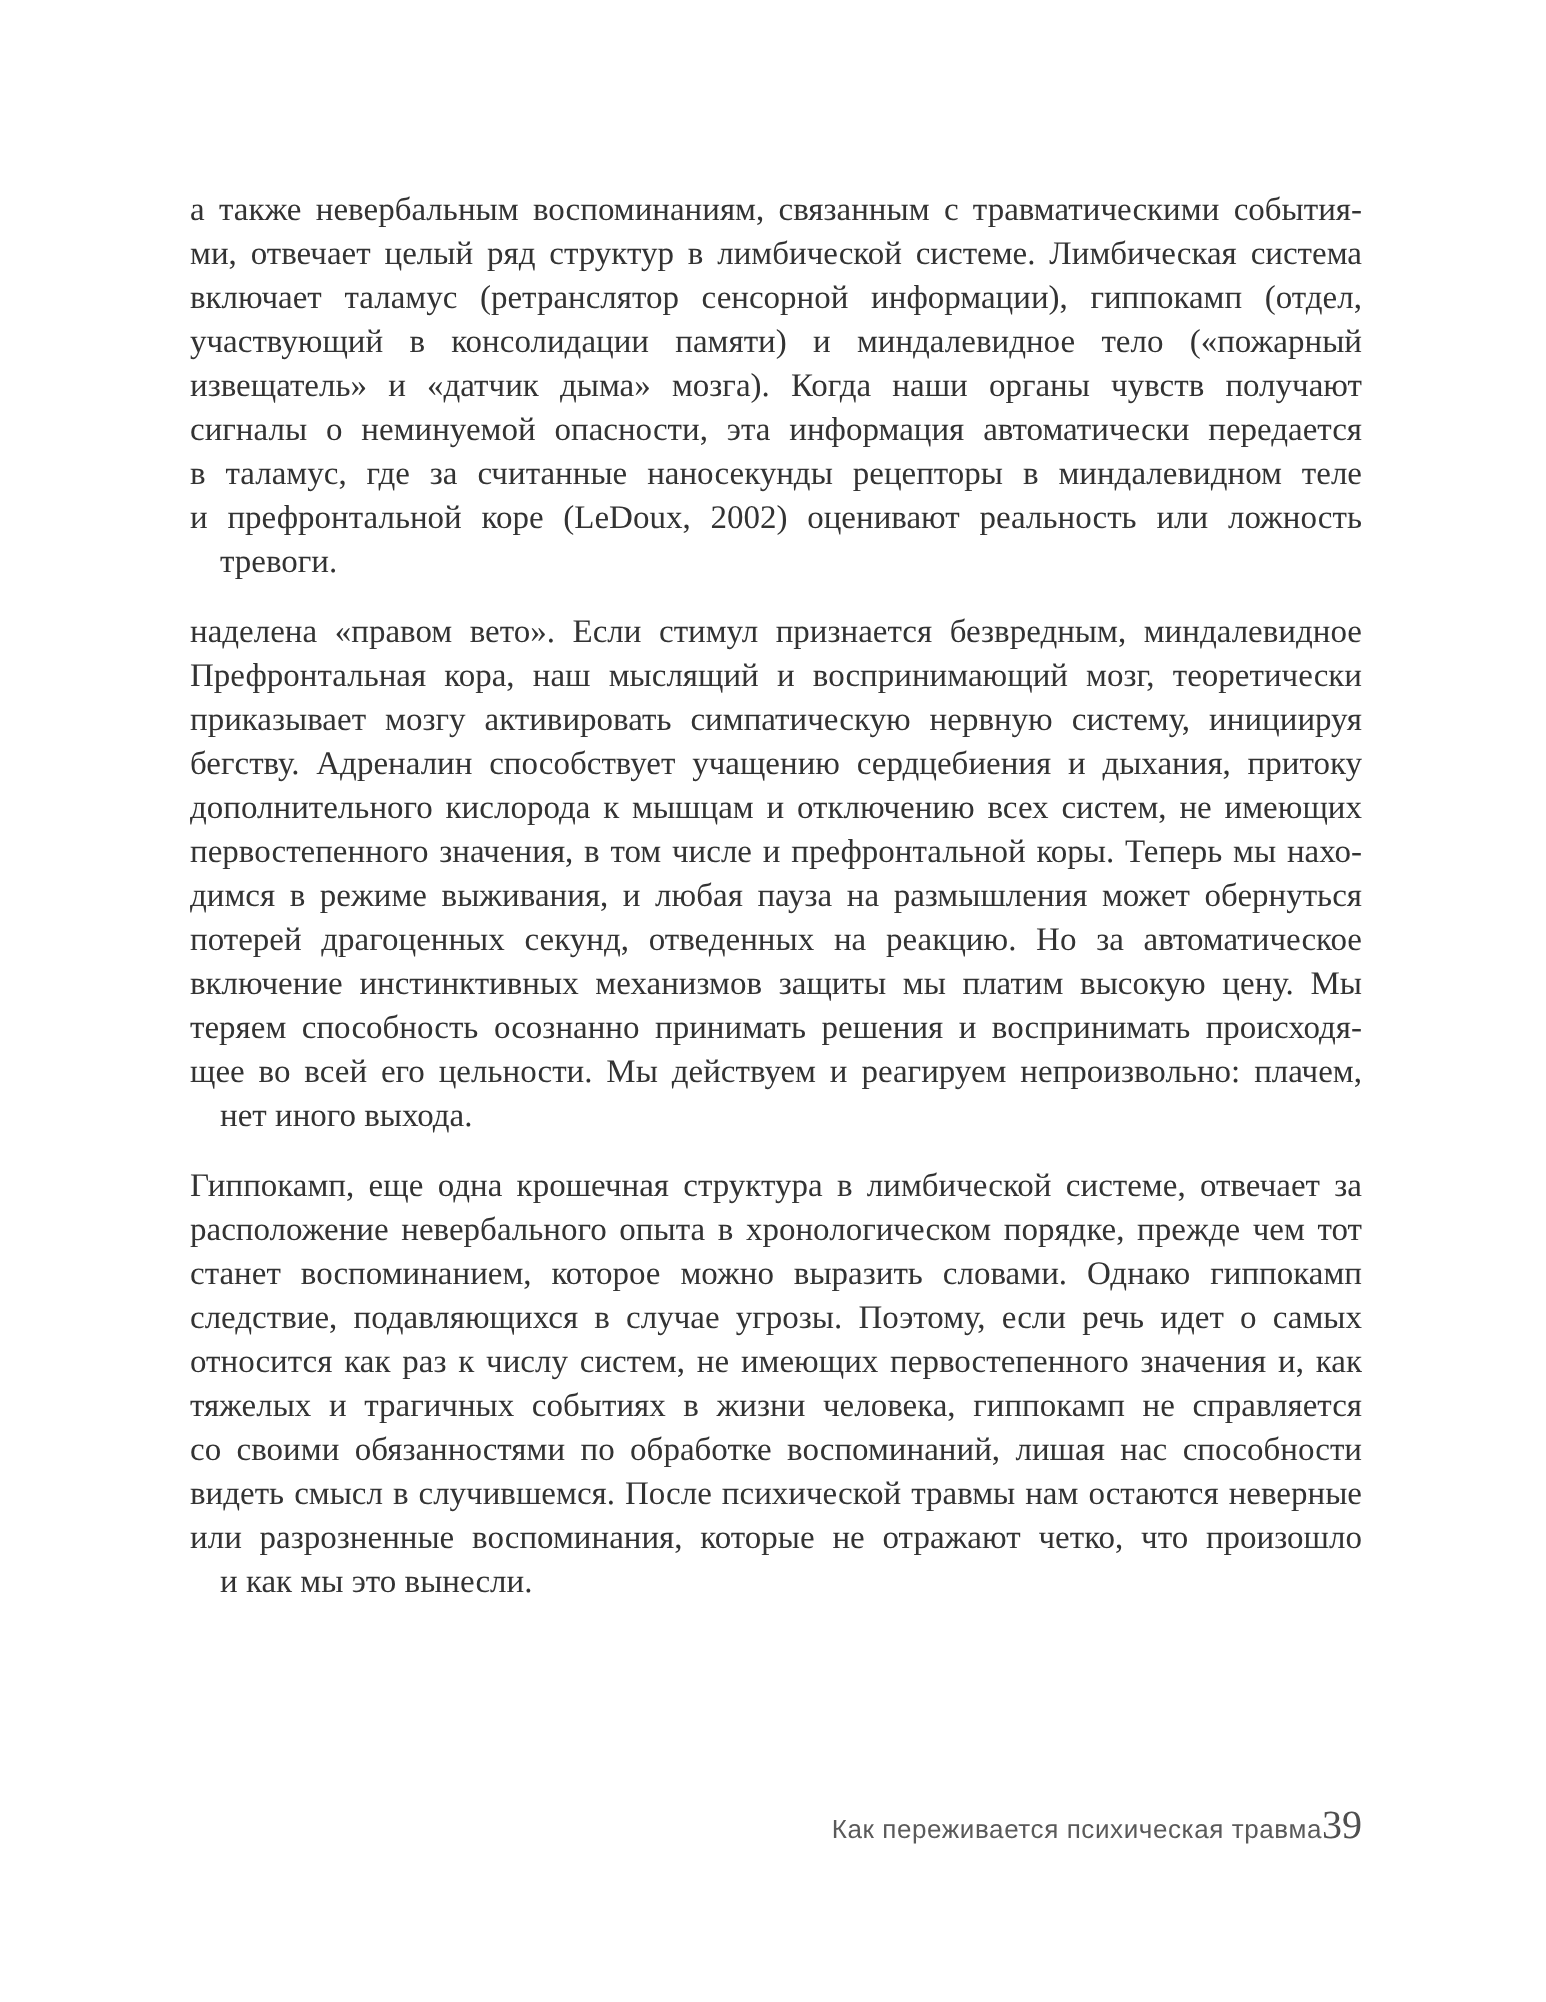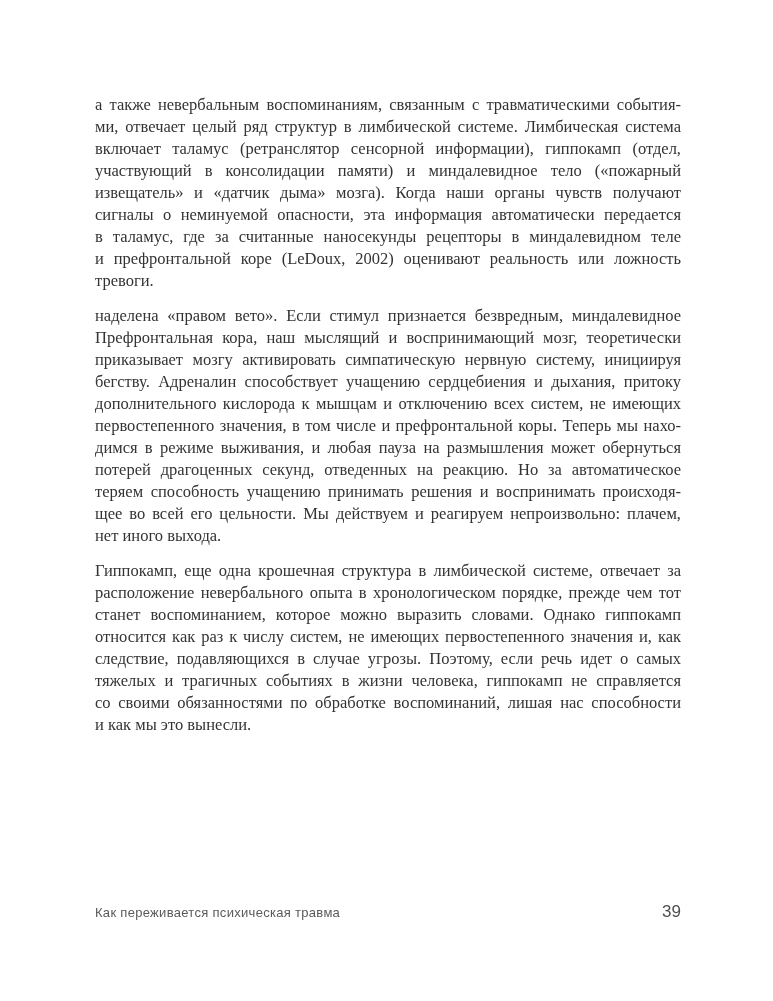--- a/index.html
+++ b/index.html
@@ -37,40 +37,42 @@
   
   .line::after {
     content: "";
     display: inline-block;
     width: 100%;
     height: 0;
   }
   .line.last {
     text-align: left;
     text-align-last: left;
+    margin-left: 15px;
   }
   .line.last::after { content: none; }
   .footer {
     position: absolute;
     left: 95px;
     top: 902px;
     width: 586px;
     display: flex;
-    justify-content: space-between;
+    justify-content: flex-end;
     align-items: baseline;
     font-family: "Liberation Sans", "DejaVu Sans", sans-serif;
   }
   .running-title {
     font-size: 13px;
     color: #5a5a5a;
     letter-spacing: 0.3px;
   }
   .page-number {
-    font-size: 17px;
+    font-size: 20px;
     color: #4f4f4f;
+    font-family: Liberation Serif, serif;
   }
 </style>
 </head>
 <body>
 
 <div class="page">
   <main class="text-block">
       <div class="para">
         <div class="line">а также невербальным воспоминаниям, связанным с травматическими события-</div>
         <div class="line">ми, отвечает целый ряд структур в лимбической системе. Лимбическая система</div>
@@ -84,32 +86,35 @@
       </div>
       <div class="para">
         <div class="line">наделена «правом вето». Если стимул признается безвредным, миндалевидное</div>
         <div class="line">Префронтальная кора, наш мыслящий и воспринимающий мозг, теоретически</div>
         <div class="line">приказывает мозгу активировать симпатическую нервную систему, инициируя</div>
         <div class="line">бегству. Адреналин способствует учащению сердцебиения и дыхания, притоку</div>
         <div class="line">дополнительного кислорода к мышцам и отключению всех систем, не имеющих</div>
         <div class="line">первостепенного значения, в том числе и префронтальной коры. Теперь мы нахо-</div>
         <div class="line">димся в режиме выживания, и любая пауза на размышления может обернуться</div>
         <div class="line">потерей драгоценных секунд, отведенных на реакцию. Но за автоматическое</div>
-        <div class="line">теряем способность учащению принимать решения и воспринимать происходя-</div>
+        <div class="line">включение инстинктивных механизмов защиты мы платим высокую цену. Мы</div>
+        <div class="line">теряем способность осознанно принимать решения и воспринимать происходя-</div>
         <div class="line">щее во всей его цельности. Мы действуем и реагируем непроизвольно: плачем,</div>
         <div class="line last">нет иного выхода.</div>
       </div>
       <div class="para">
         <div class="line">Гиппокамп, еще одна крошечная структура в лимбической системе, отвечает за</div>
         <div class="line">расположение невербального опыта в хронологическом порядке, прежде чем тот</div>
         <div class="line">станет воспоминанием, которое можно выразить словами. Однако гиппокамп</div>
+        <div class="line">следствие, подавляющихся в случае угрозы. Поэтому, если речь идет о самых</div>
         <div class="line">относится как раз к числу систем, не имеющих первостепенного значения и, как</div>
-        <div class="line">следствие, подавляющихся в случае угрозы. Поэтому, если речь идет о самых</div>
         <div class="line">тяжелых и трагичных событиях в жизни человека, гиппокамп не справляется</div>
         <div class="line">со своими обязанностями по обработке воспоминаний, лишая нас способности</div>
+        <div class="line">видеть смысл в случившемся. После психической травмы нам остаются неверные</div>
+        <div class="line">или разрозненные воспоминания, которые не отражают четко, что произошло</div>
         <div class="line last">и как мы это вынесли.</div>
       </div>
     </main>
   <footer class="footer">
     <span class="running-title">Как переживается психическая травма</span>
     <span class="page-number">39</span>
   </footer>
 </div>
 
 </body></html>

